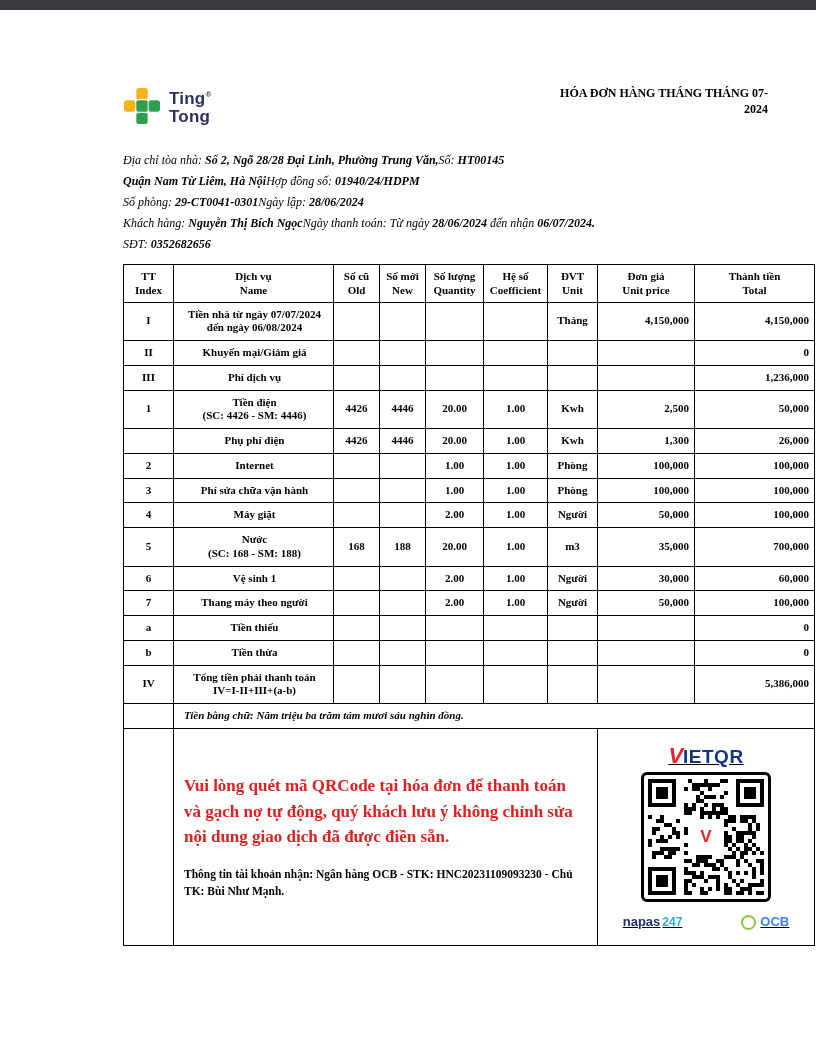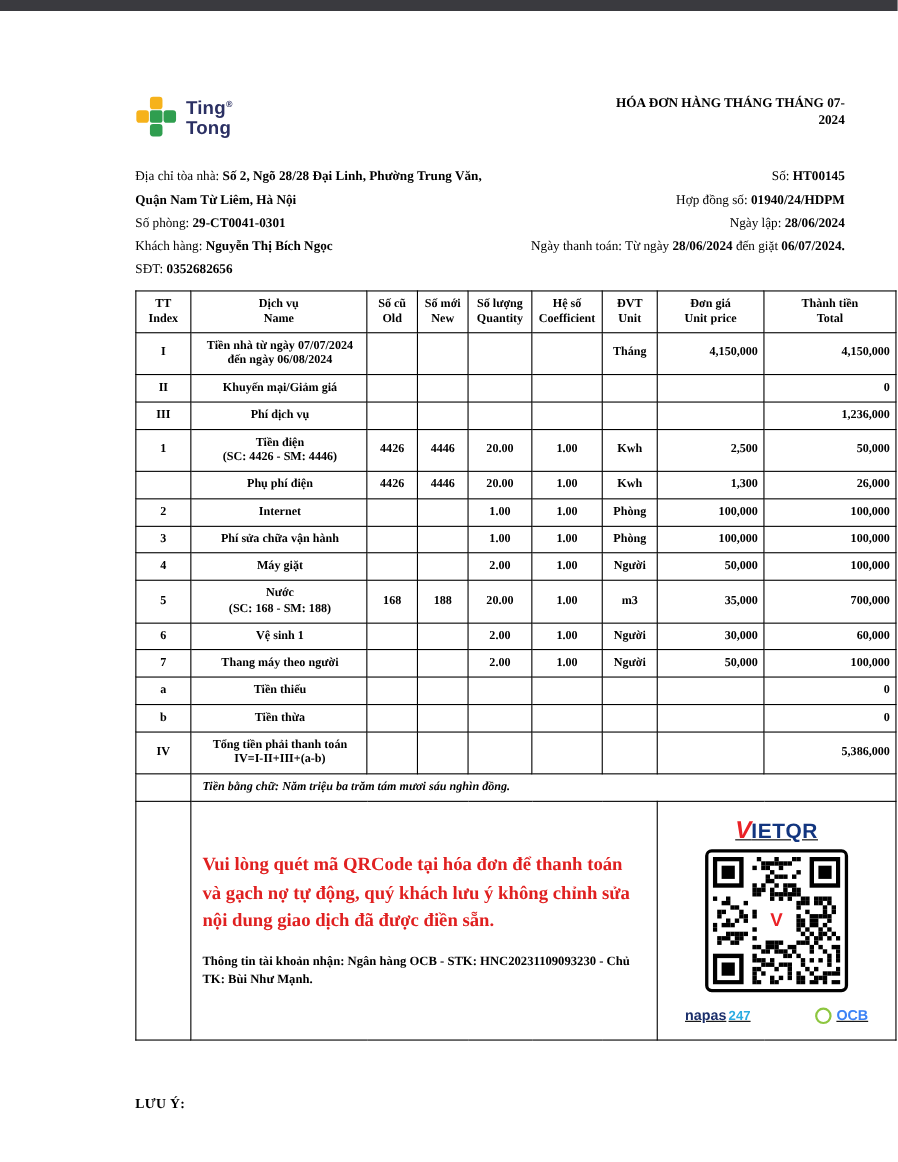--- a/index.html
+++ b/index.html
@@ -14,21 +14,21 @@
   .header-row{display:flex;justify-content:space-between;align-items:flex-start;min-height:56px;}
   .logo{display:flex;align-items:center;gap:8px;}
   .logo-text{font-family:"Liberation Sans",sans-serif;font-weight:bold;color:#2b3063;
              font-size:17px;line-height:18px;letter-spacing:.2px;}
   .reg{font-size:8px;vertical-align:super;}
   .doc-title{margin-right:46px;width:300px;text-align:right;font-weight:bold;
              font-size:12px;line-height:1.32;white-space:pre-line;}
 
   
   .info{margin-top:8px;font-size:12px;}
-  .info-row{display:flex;justify-content:space-between;line-height:21px;padding-right:46px;}
+  .info-row{display:flex;line-height:21px;padding-right:46px;font-style:italic;}
   .info b{font-weight:bold;}
 
   
   table.inv{width:100%;border-collapse:collapse;margin-top:9px;font-size:11px;table-layout:fixed;}
   .inv th,.inv td{border:1px solid #000;font-weight:bold;}
   .inv th{padding:4px 2px;text-align:center;line-height:1.3;white-space:pre-line;vertical-align:middle;}
   .inv td{padding:5px 4px;line-height:1.25;vertical-align:middle;}
   .c-tt{text-align:center;}
   .c-name{white-space:pre-line;padding-left:6px !important;text-align:center;}
   .c-mid{text-align:center;}
@@ -92,21 +92,21 @@
     <div class="info-row">
       <div><b>Quận Nam Từ Liêm, Hà Nội</b></div>
       <div><span>Hợp đồng số: </span><b>01940/24/HDPM</b></div>
     </div>
     <div class="info-row">
       <div><span>Số phòng: </span><b>29-CT0041-0301</b></div>
       <div><span>Ngày lập: </span><b>28/06/2024</b></div>
     </div>
     <div class="info-row">
       <div><span>Khách hàng: </span><b>Nguyễn Thị Bích Ngọc</b></div>
-      <div><span>Ngày thanh toán: Từ ngày </span><b>28/06/2024</b><span> đến giặt </span><b>06/07/2024.</b></div>
+      <div><span>Ngày thanh toán: Từ ngày </span><b>28/06/2024</b><span> đến nhận </span><b>06/07/2024.</b></div>
     </div>
     <div class="info-row">
       <div><span>SĐT: </span><b>0352682656</b></div>
       <div></div>
     </div>
   </div>
 
   <table class="inv">
     <colgroup>
       <col style="width:50px">
@@ -557,15 +557,14 @@
             <span class="ocb">
                 <span class="ocb-icon"></span>
                 <span>OCB</span>
               </span>
           </div>
         </td>
       </tr>
     </tbody>
   </table>
 
-  <div class="notice">LƯU Ý:</div>
 
 </div>
 
 </body></html>

